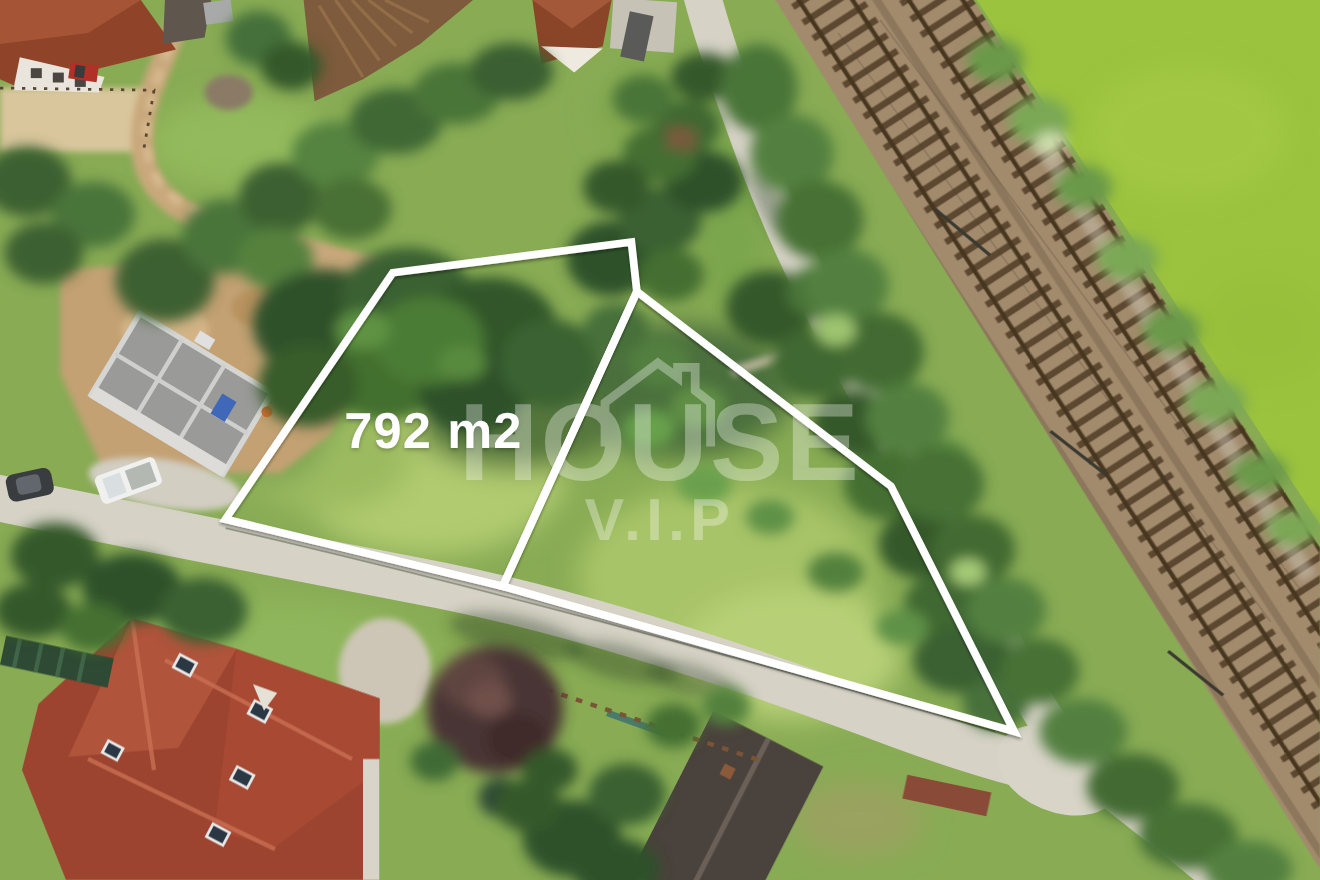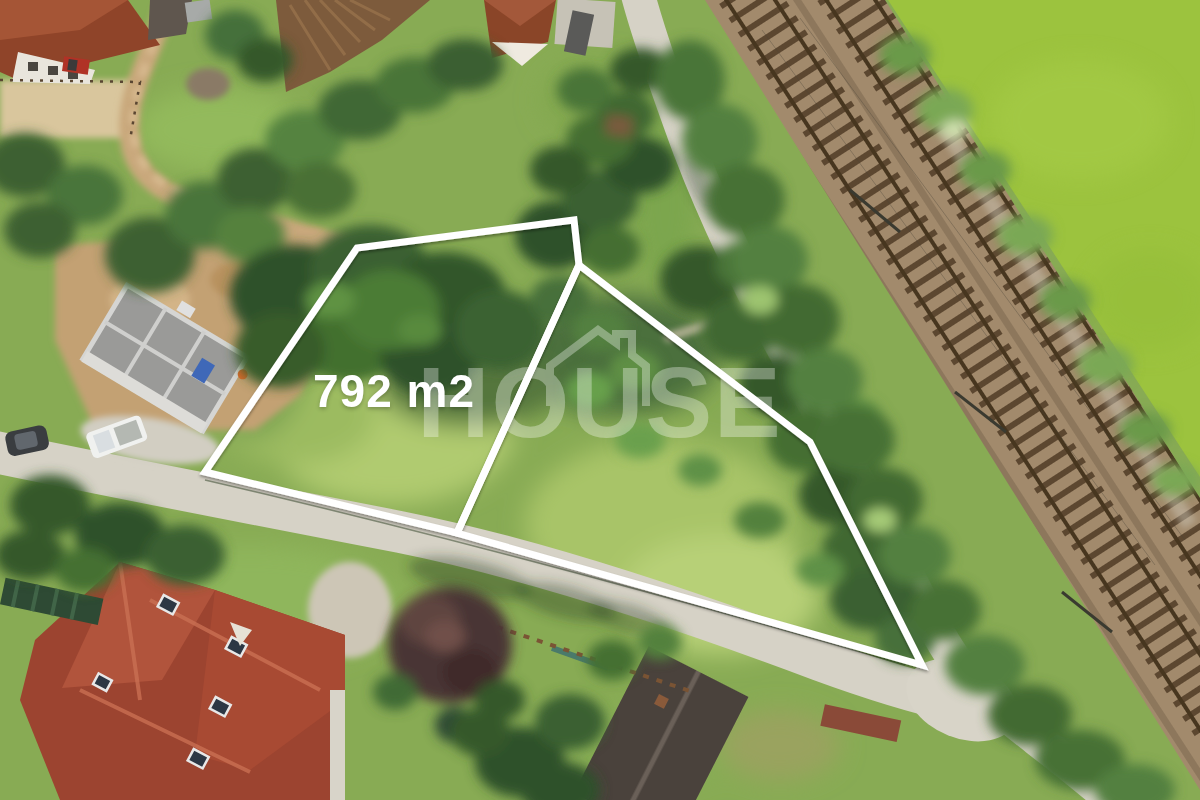--- a/index.html
+++ b/index.html
@@ -330,15 +330,16 @@
   </g>
 </svg>
 
 <div class="label" id="label-792" style="left:394px;top:391px;">792 m2</div>
 
 <div class="wm">
   <svg class="wm-icon" width="112" height="84" viewBox="0 0 112 84">
     <path d="M8,82 V42 L56,6 L74,19 V10 H90 V31 L104,42 V82"></path>
   </svg>
   <div class="wm-line wm-line1">HOUSE</div>
+  <div class="wm-line wm-line2">V.I.P</div>
 </div>
 
 </div>
 
 </body></html>

